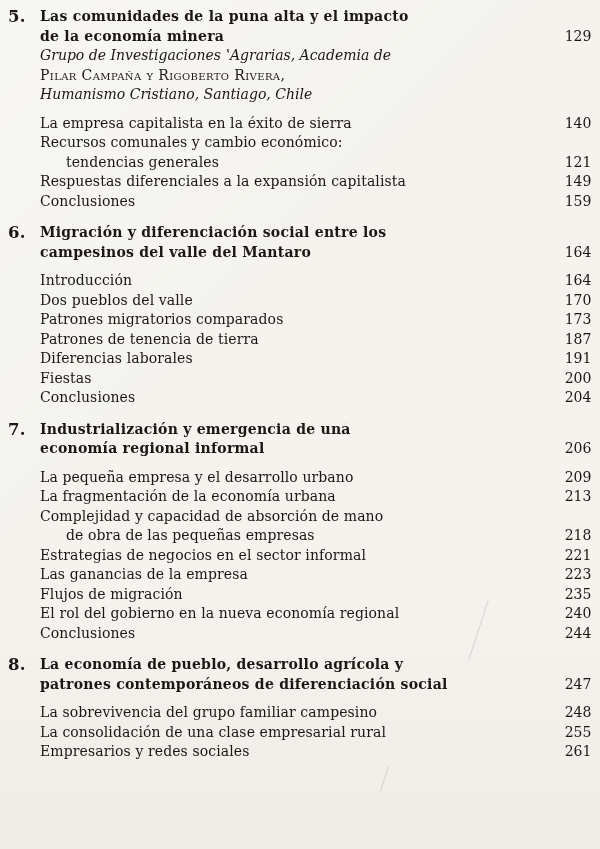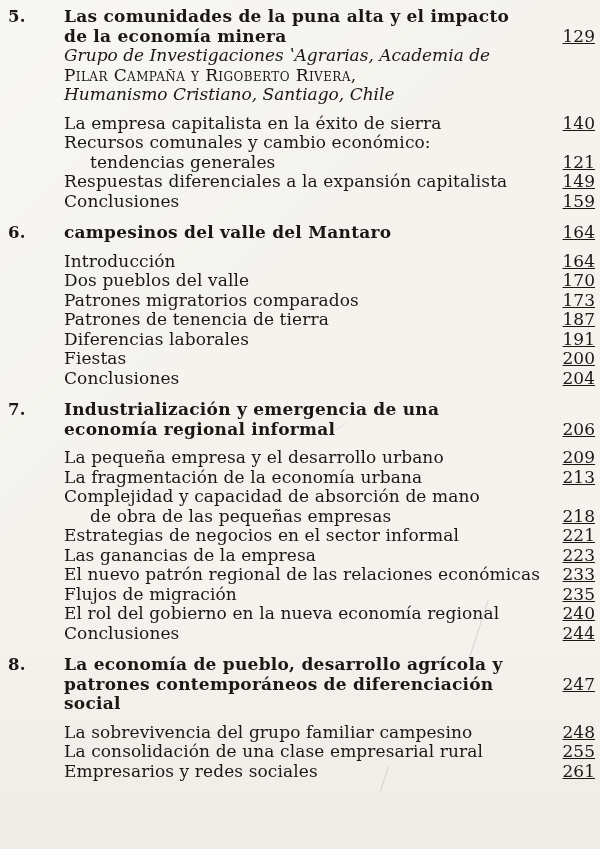--- a/index.html
+++ b/index.html
@@ -48,32 +48,30 @@
     left: 0;
     top: 0;
     font-weight: 700;
     font-size: 16.5px;
     line-height: 19.5px;
     letter-spacing: 0.2px;
   }
   .line {
     display: flex;
     align-items: baseline;
-    font-size: 17px;
+    font-size: 14px;
     line-height: 19.5px;
-    margin-left: 24px;
   }
   .line .txt { flex: 1 1 auto; letter-spacing: 0.1px; }
   .line .pg {
     flex: 0 0 auto;
     min-width: 34px;
-    text-align: right;
+    text-align: center;
     white-space: nowrap;
     padding-left: 8px;
-    text-decoration: underline;
   }
   .heading .txt { font-weight: 700; letter-spacing: 0.25px; }
   .heading .pg  { font-weight: 400; }
   .byline .smallcaps {
     font-variant: small-caps;
     letter-spacing: 0.4px;
   }
   .byline .italic { font-style: italic; }
   .entries { margin-top: 9px; }
   .indent .txt { padding-left: 26px; }
@@ -129,20 +127,24 @@
           <div class="line ">
             <span class="txt">Conclusiones</span>
             <span class="pg">159</span>
           </div>
         </div>
       </section>
       <section class="chapter">
         <span class="chapter-number">6.</span>
         <div class="heading-block">
           <div class="line heading">
+            <span class="txt">Migración y diferenciación social entre los</span>
+            <span class="pg"></span>
+          </div>
+          <div class="line heading">
             <span class="txt">campesinos del valle del Mantaro</span>
             <span class="pg">164</span>
           </div>
         </div>
         <div class="entries">
           <div class="line ">
             <span class="txt">Introducción</span>
             <span class="pg">164</span>
           </div>
           <div class="line ">
@@ -200,24 +202,20 @@
             <span class="txt">de obra de las pequeñas empresas</span>
             <span class="pg">218</span>
           </div>
           <div class="line ">
             <span class="txt">Estrategias de negocios en el sector informal</span>
             <span class="pg">221</span>
           </div>
           <div class="line ">
             <span class="txt">Las ganancias de la empresa</span>
             <span class="pg">223</span>
-          </div>
-          <div class="line ">
-            <span class="txt">El nuevo patrón regional de las relaciones económicas</span>
-            <span class="pg">233</span>
           </div>
           <div class="line ">
             <span class="txt">Flujos de migración</span>
             <span class="pg">235</span>
           </div>
           <div class="line ">
             <span class="txt">El rol del gobierno en la nueva economía regional</span>
             <span class="pg">240</span>
           </div>
           <div class="line ">

